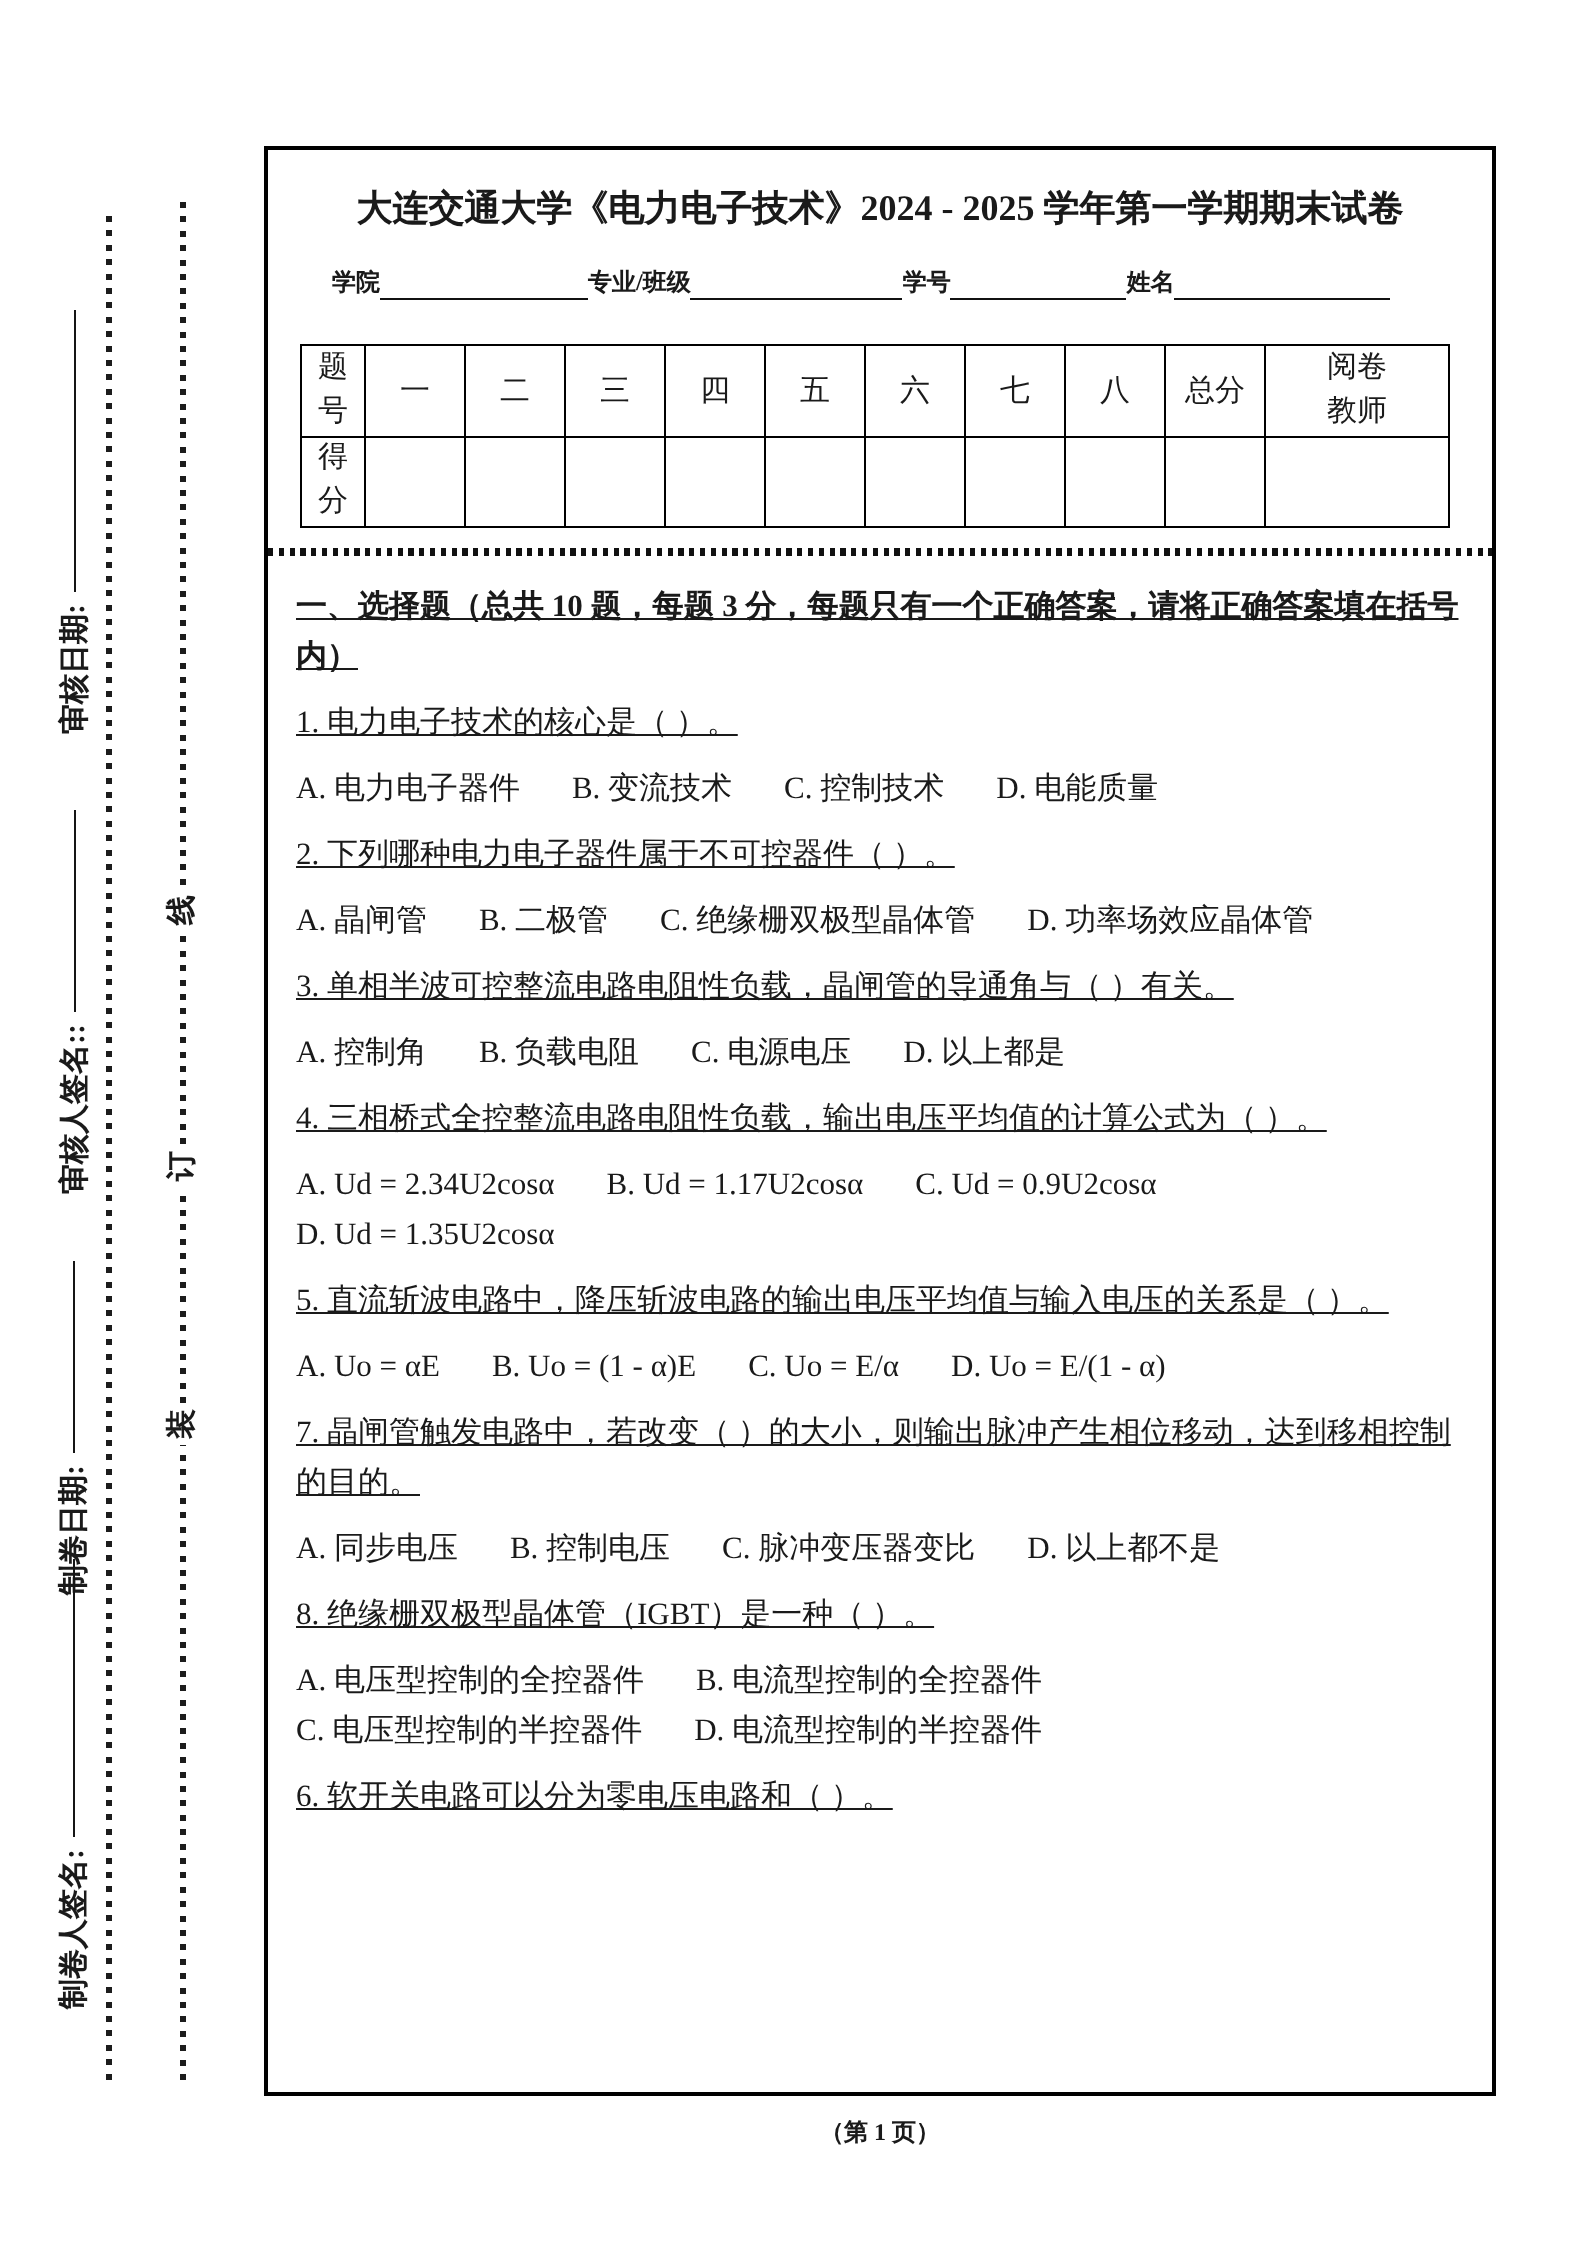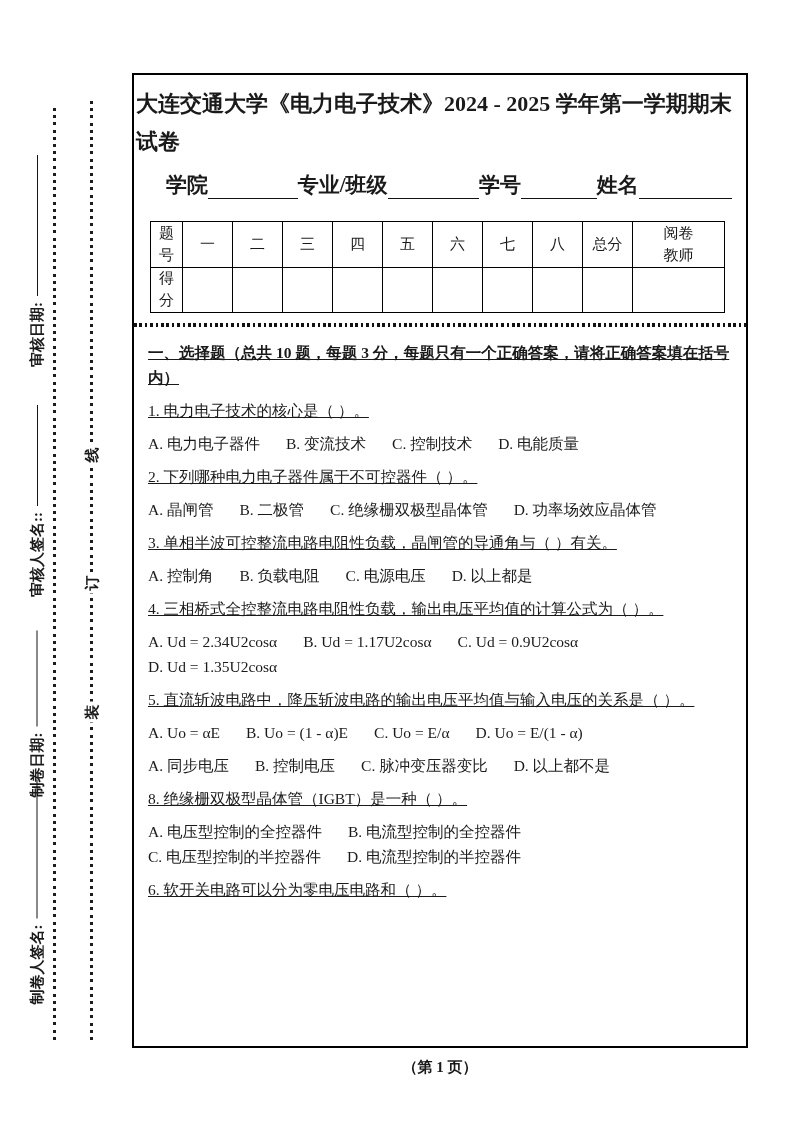--- a/index.html
+++ b/index.html
@@ -37,27 +37,27 @@
   #bind-char-1 { top:570px; }
   #bind-char-2 { top:699px; }
 
   
   .box {
     position:absolute; left:132px; top:73px; width:616px; height:975px;
     border:2px solid #000; box-sizing:border-box; padding:0 14px; overflow:hidden;
   }
 
   .title {
-    margin:10px -12px 0; 
-    font-size:22px; font-weight:700; line-height:38px;
+    margin:10px -12px 0; text-align:center;
+    font-size:18px; font-weight:700; line-height:38px;
   }
 
   .fields {
     display:flex; align-items:flex-end; margin:10px 0 0 18px;
-    font-size:21px; font-weight:700; white-space:nowrap;
+    font-size:12px; font-weight:700; white-space:nowrap;
   }
   .fill-line { display:inline-block; height:15px; border-bottom:1.4px solid #111; }
   .w104 { width:104px; } .w106 { width:106px; } .w88 { width:88px; } .w108 { width:108px; }
 
   .score-table-wrap { margin:22px 0 0 2px; }
   table { border-collapse:collapse; table-layout:fixed; }
   th,td {
     border:1.6px solid #000; text-align:center; vertical-align:middle;
     font-size:15px; font-weight:400; padding:0;
   }
@@ -72,21 +72,21 @@
 
   .questions { font-size:15.5px; line-height:25px;text-decoration:underline; }
   .section-title { font-weight:700; margin:13px 0 0; }
   .q-text { margin:8px 0 0; }
   .q-options { margin:8px 0 0; }
   .opt { display:inline-block; margin-right:26px; }
   .opt:last-child { margin-right:0; }
 
   .page-footer {
     position:absolute; left:132px; top:1058px; width:616px;
-    text-align:center; font-size:15px; font-weight:700;
+    text-align:center; font-size:12px; font-weight:700;
   }
 </style>
 </head>
 <body>
 
 <div class="strip-group" id="group-1">
   <span>审核日期:</span>
   <span class="strip-line"></span>
 </div>
 <div class="strip-group" id="group-2">
@@ -176,20 +176,21 @@
   <p class="q-text">1.  电力电子技术的核心是（  ）。</p>
       <p class="q-options"><span class="opt">A.  电力电子器件</span><span class="opt">B.  变流技术</span><span class="opt">C.  控制技术</span><span class="opt">D.  电能质量</span></p>
       <p class="q-text">2.  下列哪种电力电子器件属于不可控器件（  ）。</p>
       <p class="q-options"><span class="opt">A.  晶闸管</span><span class="opt">B.  二极管</span><span class="opt">C.  绝缘栅双极型晶体管</span><span class="opt">D.  功率场效应晶体管</span></p>
       <p class="q-text">3.  单相半波可控整流电路电阻性负载，晶闸管的导通角与（  ）有关。</p>
       <p class="q-options"><span class="opt">A.  控制角</span><span class="opt">B.  负载电阻</span><span class="opt">C.  电源电压</span><span class="opt">D.  以上都是</span></p>
       <p class="q-text">4.  三相桥式全控整流电路电阻性负载，输出电压平均值的计算公式为（  ）。</p>
       <p class="q-options"><span class="opt">A.  Ud = 2.34U2cosα</span><span class="opt">B.  Ud = 1.17U2cosα</span><span class="opt">C.  Ud = 0.9U2cosα</span><span class="opt">D.  Ud = 1.35U2cosα</span></p>
       <p class="q-text">5.  直流斩波电路中，降压斩波电路的输出电压平均值与输入电压的关系是（  ）。</p>
       <p class="q-options"><span class="opt">A.  Uo = αE</span><span class="opt">B.  Uo = (1 - α)E</span><span class="opt">C.  Uo = E/α</span><span class="opt">D.  Uo = E/(1 - α)</span></p>
+      <p class="q-text">7.  晶闸管触发电路中，若改变（  ）的大小，则输出脉冲产生相位移动，达到移相控制的目的。</p>
       <p class="q-options"><span class="opt">A.  同步电压</span><span class="opt">B.  控制电压</span><span class="opt">C.  脉冲变压器变比</span><span class="opt">D.  以上都不是</span></p>
       <p class="q-text">8.  绝缘栅双极型晶体管（IGBT）是一种（  ）。</p>
       <p class="q-options"><span class="opt">A.  电压型控制的全控器件</span><span class="opt">B.  电流型控制的全控器件</span><span class="opt">C.  电压型控制的半控器件</span><span class="opt">D.  电流型控制的半控器件</span></p>
       <p class="q-text">6.  软开关电路可以分为零电压电路和（  ）。</p>
     </div>
 </div>
 
 <div class="page-footer">（第 1 页）</div>
 
 </body></html>

